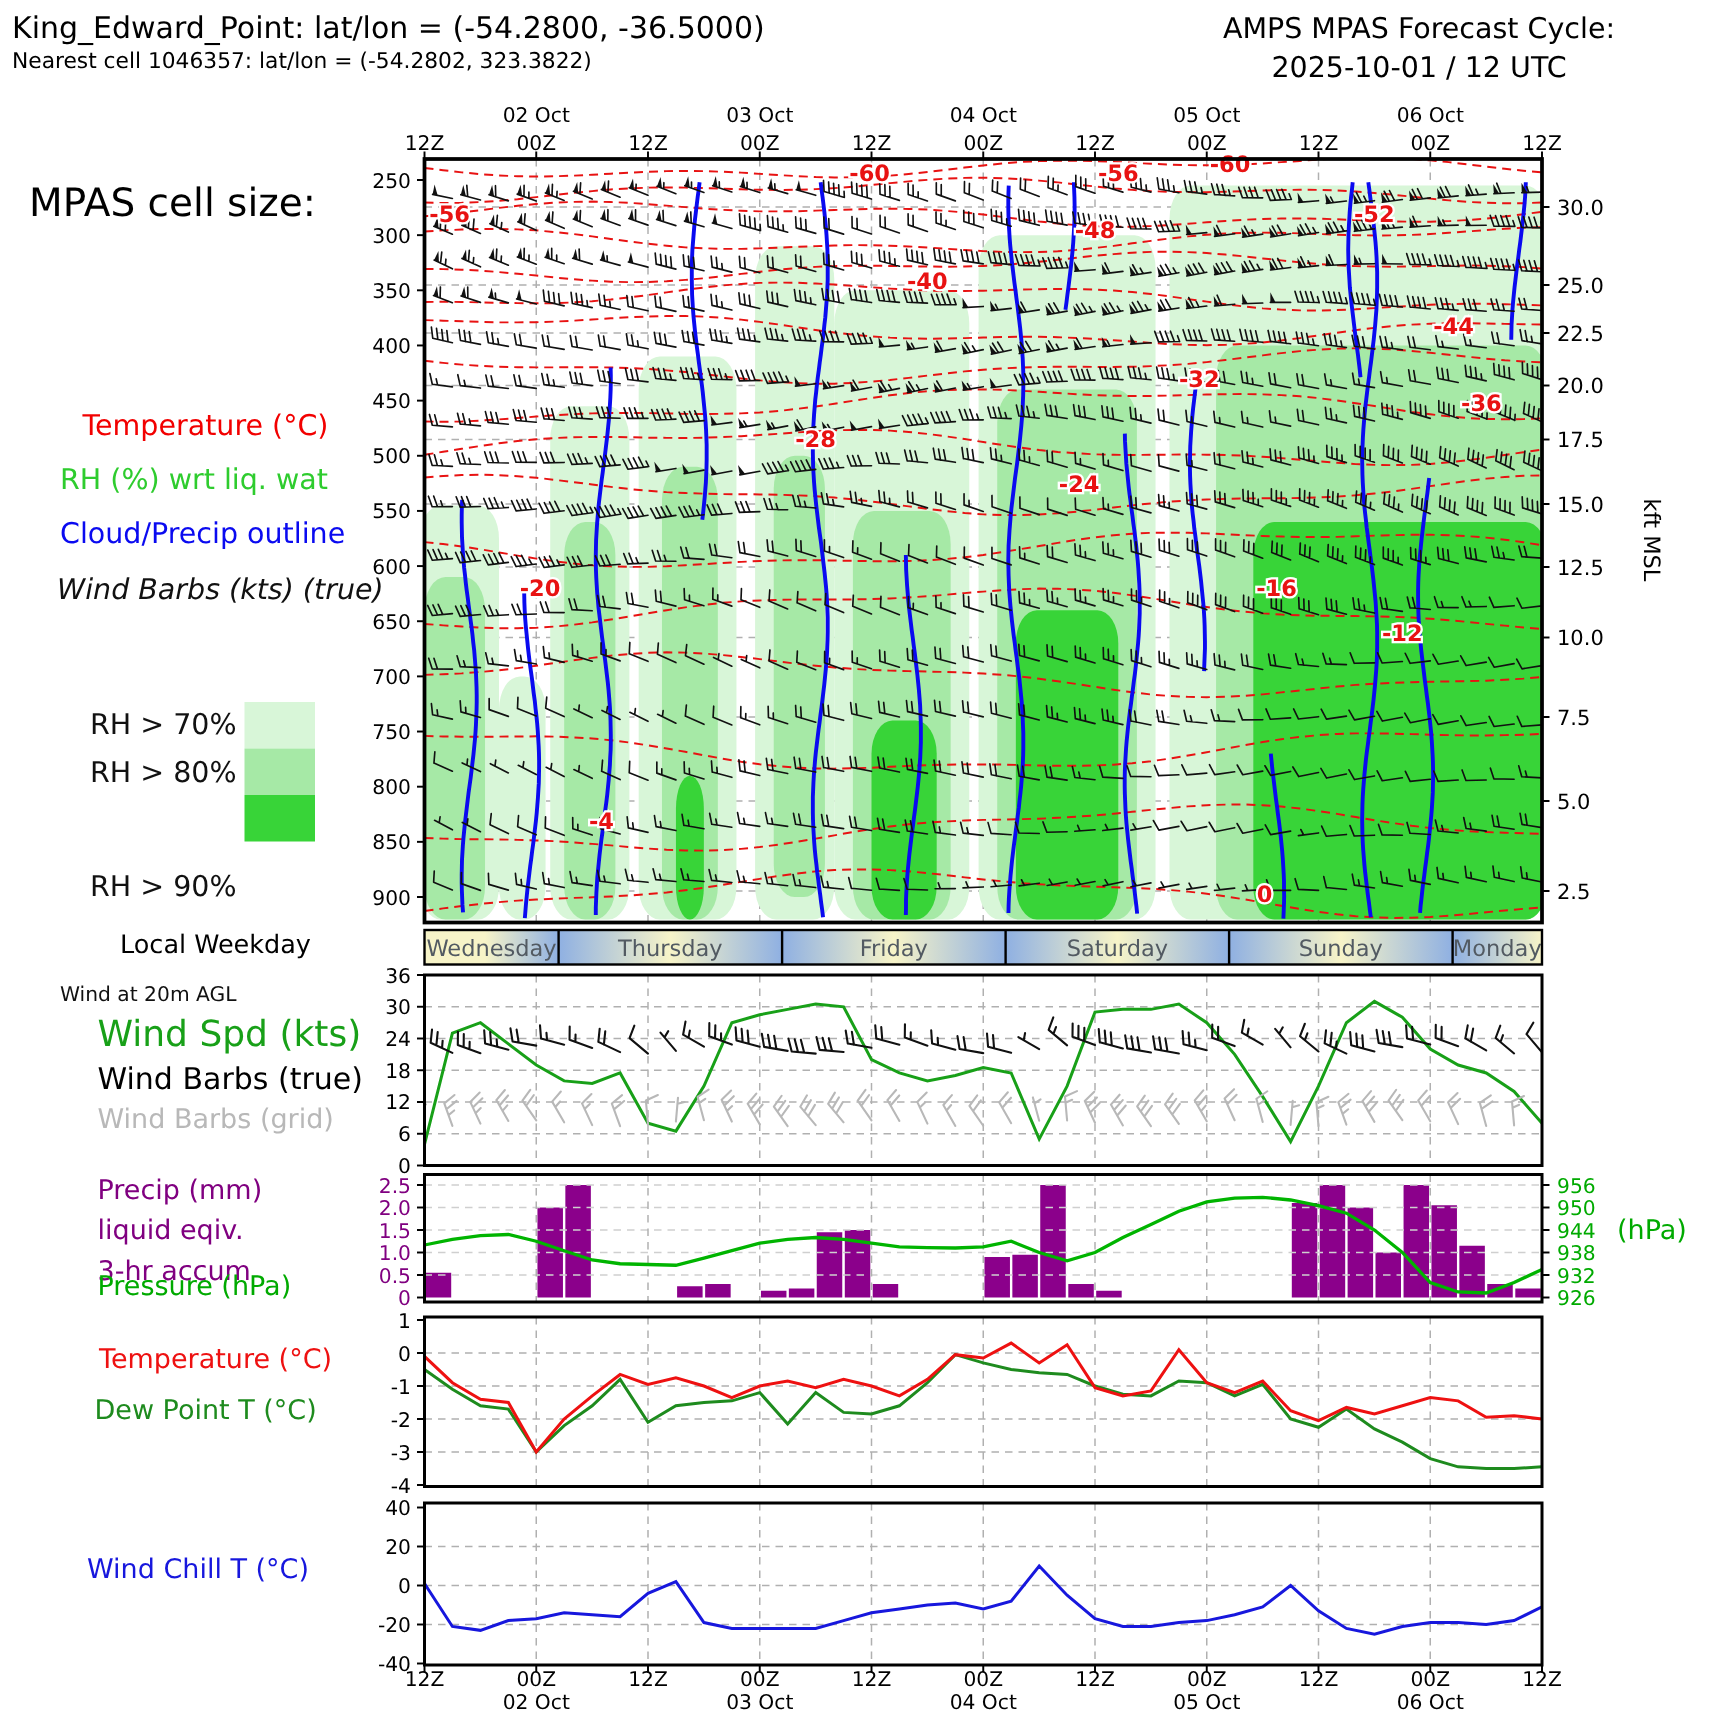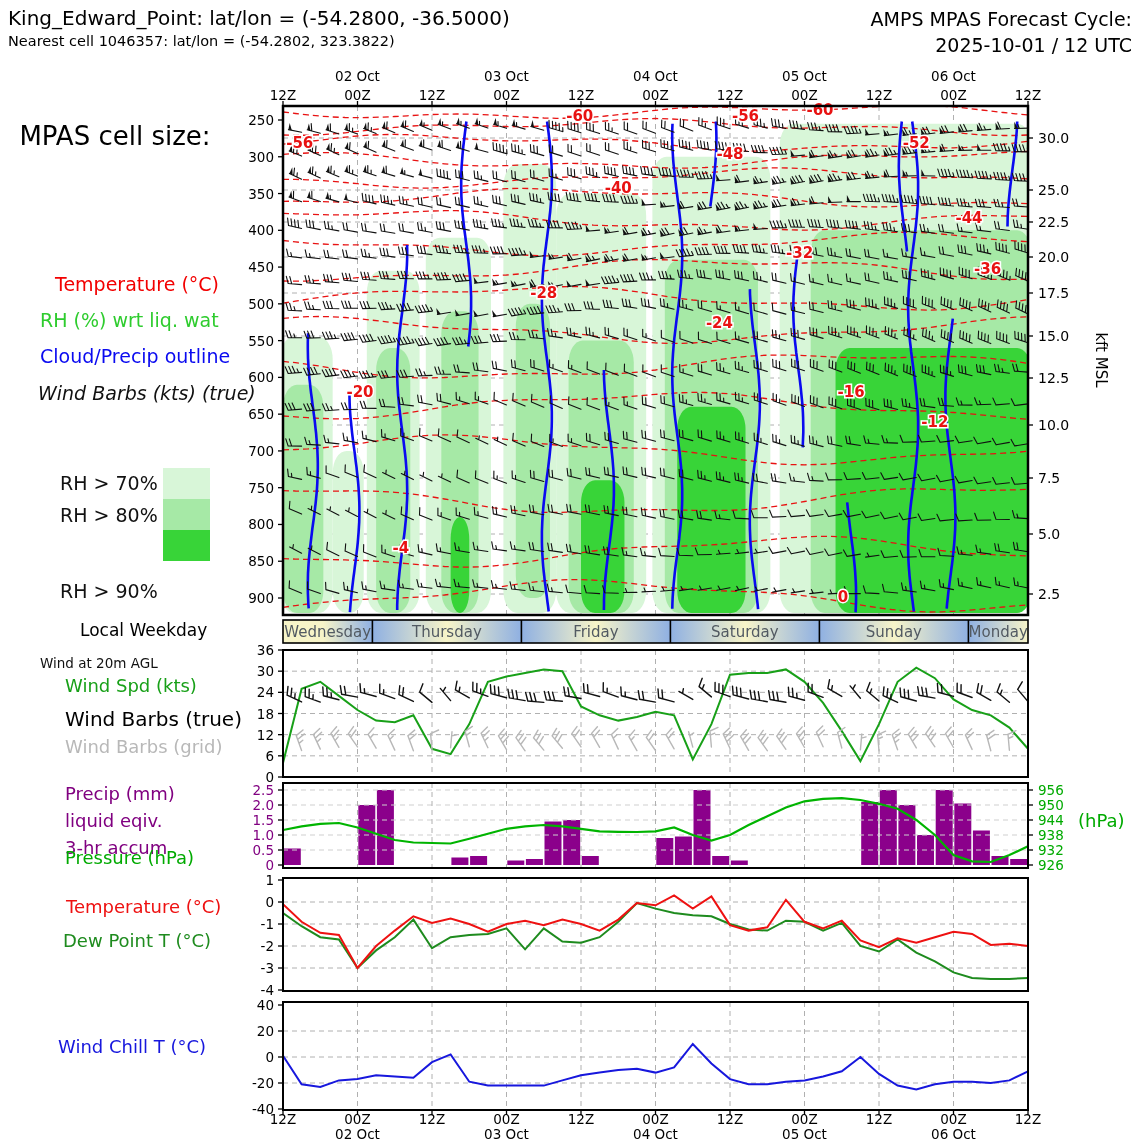--- a/index.html
+++ b/index.html
@@ -1,37 +1,37 @@
 <!DOCTYPE html>
 <html><head>
 <meta charset="utf-8">
 <style>
   html,body{margin:0;padding:0;background:#fff;}
   #stage{position:relative;width:1140px;height:1140px;font-family:"DejaVu Sans","Liberation Sans",sans-serif;overflow:hidden;background:#fff;}
   .abs{position:absolute;white-space:nowrap;}
   #title-main{left:8px;top:6px;font-size:20px;color:#000;}
   #title-sub{left:8px;top:33px;font-size:14.5px;color:#000;}
-  #title-right{left:760px;top:6px;width:372px;text-align:right;font-size:19px;color:#000;line-height:26px;}
+  #title-right{left:760px;top:6px;width:372px;text-align:center;font-size:19px;color:#000;line-height:26px;}
   #cellsize{left:0px;top:118px;width:230px;text-align:center;font-size:26px;color:#000;line-height:36px;}
   .leg{font-size:19px;}
   #leg-temp{left:55px;top:273px;color:#f20000;}
   #leg-rh{left:40px;top:309px;color:#2ecc2e;}
   #leg-cloud{left:40px;top:345px;color:#0a0af0;}
   #leg-barbs{left:38px;top:382px;color:#111;font-style:italic;}
   .rhlab{font-size:19px;color:#111;}
   #rh70{left:60px;top:472px;}
   #rh80{left:60px;top:504px;}
   #rh90{left:60px;top:536px;margin-top:44px;}
   .swatch{left:163px;width:47px;height:31px;}
   #sw70{top:468px;background:#d8f6d8;}
   #sw80{top:499px;background:#a6e9a6;}
   #sw90{top:530px;background:#38d438;}
   #localwk{left:80px;top:620px;font-size:17px;color:#000;}
   #w10m{left:40px;top:655px;font-size:13.5px;color:#111;}
-  #wspd{left:65px;top:675px;font-size:18px;color:#18a018;}
+  #wspd{left:65px;top:675px;font-size:24px;color:#18a018;}
   #wbt{left:65px;top:707px;font-size:20px;color:#000000;}
   #wbg{left:65px;top:736px;font-size:18px;color:#b8b8b8;}
   #pcp1{left:65px;top:783px;font-size:18px;color:#800080;}
   #pcp2{left:65px;top:810px;font-size:18px;color:#800080;}
   #pcp3{left:65px;top:837px;font-size:18px;color:#800080;}
   #prs{left:65px;top:847px;font-size:18px;color:#00aa00;}
   #tmp{left:66px;top:896px;font-size:18px;color:#ee1111;}
   #dpt{left:63px;top:930px;font-size:18px;color:#1e8b1e;}
   #wch{left:58px;top:1036px;font-size:18px;color:#1717dd;}
   #hpa{left:1078px;top:810px;font-size:18px;color:#00aa00;}

